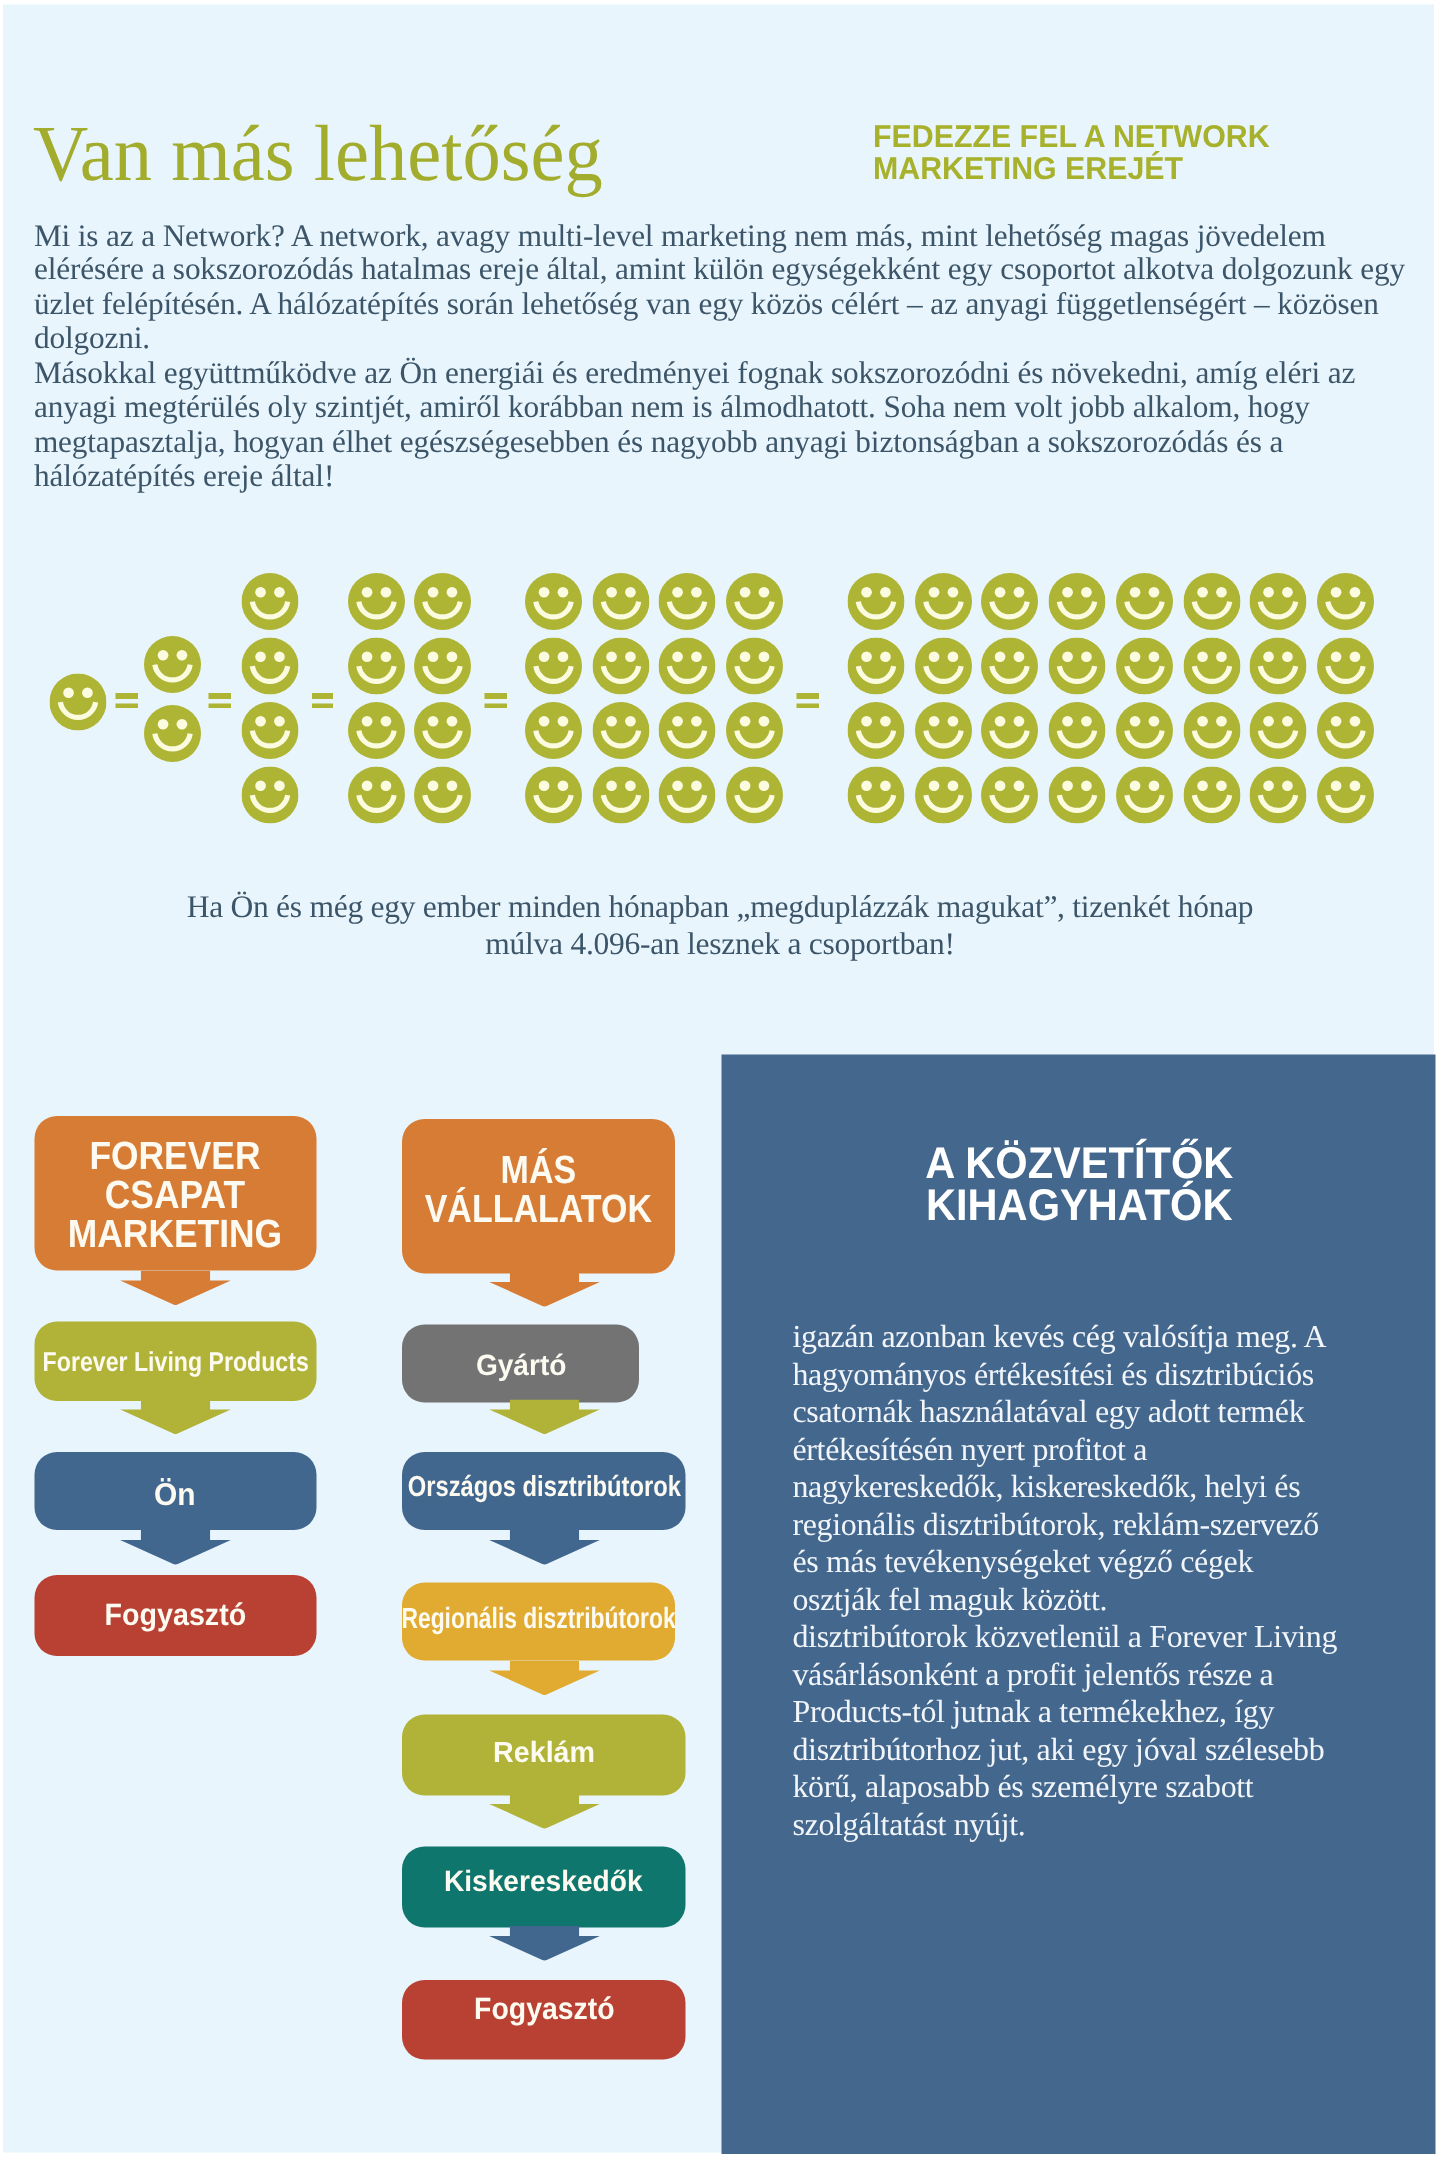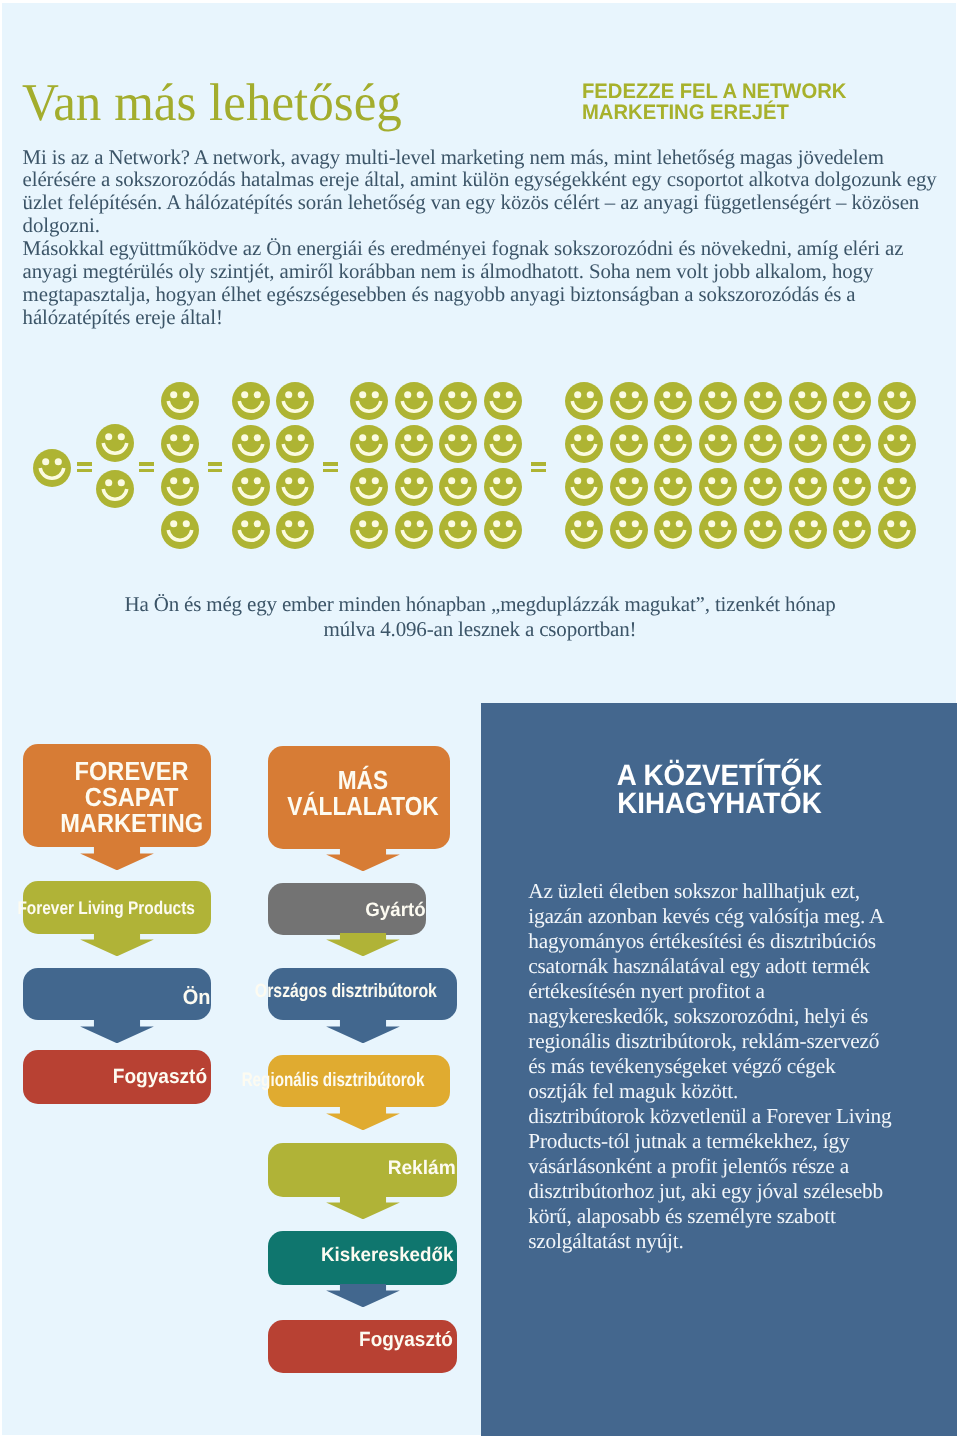--- a/index.html
+++ b/index.html
@@ -31,21 +31,21 @@
            color:#3c5568;text-align:center;letter-spacing:-0.17px;}
 
   #bluepanel{left:481px;top:703px;width:475.6px;height:732.6px;background:#44678e;}
   #bluetitle{left:520px;top:761.5px;width:399px;font-family:"Liberation Sans",sans-serif;
              font-weight:bold;font-size:29.5px;line-height:28.6px;color:#ffffff;text-align:center;}
   #bluetitle div{transform:scaleX(0.940);transform-origin:center;}
   #bluebody{left:528.3px;top:879.0px;width:400px;font-size:21.3px;line-height:25.02px;
             color:#f2f6fa;white-space:nowrap;letter-spacing:-0.22px;}
 
   .node{position:absolute;border-radius:15px;font-family:"Liberation Sans",sans-serif;
-        font-weight:bold;color:#fdfbf1;display:flex;align-items:center;justify-content:flex-end;
+        font-weight:bold;color:#fdfbf1;display:flex;align-items:center;justify-content:center;
         text-align:center;box-sizing:border-box;}
   .node span{display:inline-block;white-space:pre;transform-origin:center;
         -webkit-font-smoothing:antialiased;}
   .arw{position:absolute;line-height:0;}
 </style>
 </head>
 <body>
 
 <div id="page">
 
@@ -488,32 +488,31 @@
   </div>
 
   <div class="abs" id="bluepanel"></div>
 
   <div class="abs" id="bluetitle">
     <div>A KÖZVETÍTŐK</div>
     <div>KIHAGYHATÓK</div>
   </div>
 
   <div class="abs" id="bluebody">
-      <div>Az üzleti életben sokszor hallhatjuk ezt,</div>
       <div>igazán azonban kevés cég valósítja meg. A</div>
       <div>hagyományos értékesítési és disztribúciós</div>
       <div>csatornák használatával egy adott termék</div>
       <div>értékesítésén nyert profitot a</div>
-      <div>nagykereskedők, sokszorozódni, helyi és</div>
+      <div>nagykereskedők, kiskereskedők, helyi és</div>
       <div>regionális disztribútorok, reklám-szervező</div>
       <div>és más tevékenységeket végző cégek</div>
       <div>osztják fel maguk között.</div>
       <div>disztribútorok közvetlenül a Forever Living</div>
+      <div>vásárlásonként a profit jelentős része a</div>
       <div>Products-tól jutnak a termékekhez, így</div>
-      <div>vásárlásonként a profit jelentős része a</div>
       <div>disztribútorhoz jut, aki egy jóval szélesebb</div>
       <div>körű, alaposabb és személyre szabott</div>
       <div>szolgáltatást nyújt.</div>
     </div>
 
   <div class="abs" id="flowchart">
       <div class="abs node" style="left: 22.5px; top: 744.4px; width: 188.3px; height: 103px; background: rgb(215, 124, 53);">
         <span style="font-size: 26.3px; line-height: 26.1px; transform: translateY(0.6px) scaleX(0.897);">FOREVER
 CSAPAT
 MARKETING</span>

